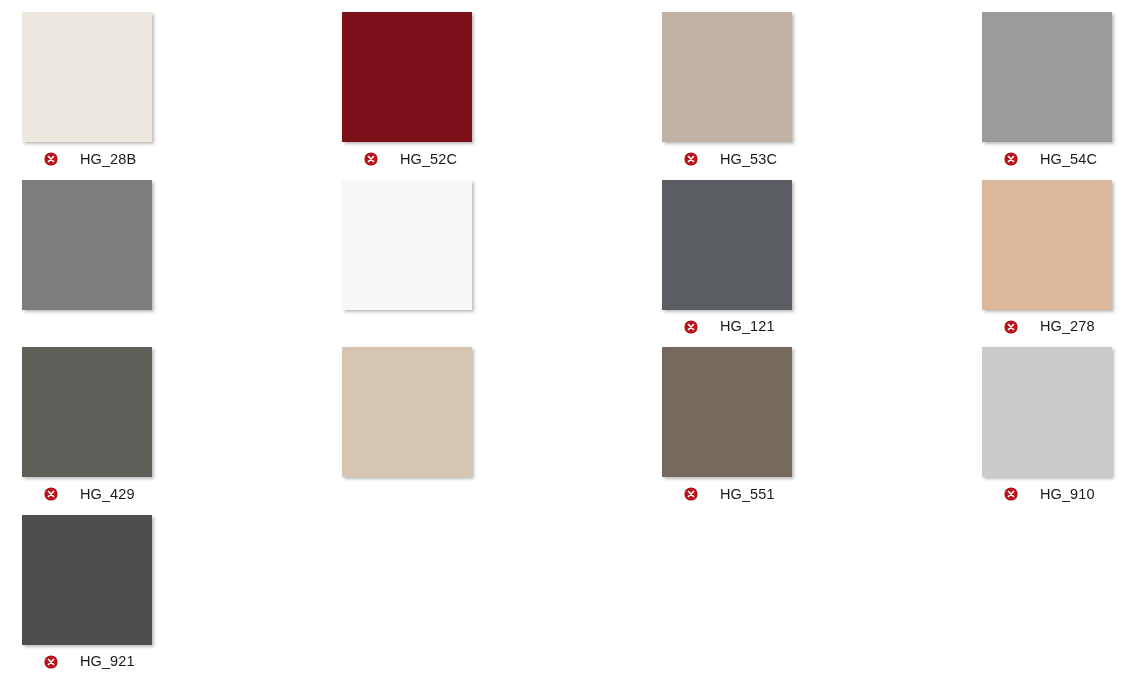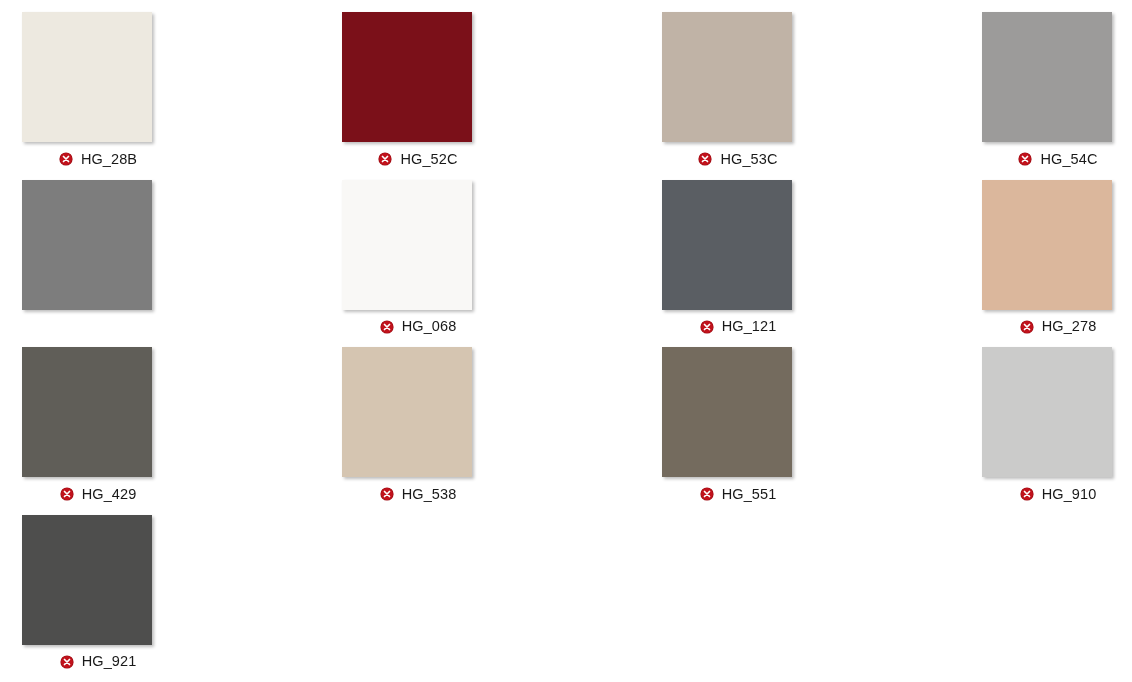--- a/index.html
+++ b/index.html
@@ -38,22 +38,22 @@
     width: 130px;
     height: 130px;
     box-sizing: border-box;
     box-shadow: 2px 2px 3px rgba(0, 0, 0, 0.26);
     display: block;
   }
 
   .swatch-label {
     display: flex;
     align-items: center;
-    justify-content: center;
-    gap: 8px;
+    justify-content: flex-start;
+    gap: 22px;
     width: 130px;
     height: 26px;
     padding-left: 22px;
     box-sizing: border-box;
     margin-top: 4px;
   }
 
   .error-icon {
     flex: 0 0 auto;
     width: 14px;
@@ -117,28 +117,20 @@
               <path d="M4.5 4.5 L9.5 9.5 M9.5 4.5 L4.5 9.5" stroke="#FFFFFF" stroke-width="1.7" stroke-linecap="round"></path>
             </svg></span>
           <span class="swatch-name">HG_54C</span>
         </div>
       </div>
       <div class="swatch-cell">
         <div class="swatch-chip" style="background: rgb(125, 125, 125);"></div>
       </div>
       <div class="swatch-cell">
         <div class="swatch-chip" style="background: rgb(249, 248, 246);"></div>
-        <div class="swatch-label">
-          <span class="error-icon"><svg width="14" height="14" viewBox="0 0 14 14" xmlns="http://www.w3.org/2000/svg">
-              <circle cx="7" cy="7" r="6.6" fill="#9E0D14"></circle>
-              <circle cx="7" cy="7" r="5.9" fill="#C1121C"></circle>
-              <path d="M4.5 4.5 L9.5 9.5 M9.5 4.5 L4.5 9.5" stroke="#FFFFFF" stroke-width="1.7" stroke-linecap="round"></path>
-            </svg></span>
-          <span class="swatch-name">HG_068</span>
-        </div>
       </div>
       <div class="swatch-cell">
         <div class="swatch-chip" style="background: rgb(90, 94, 99);"></div>
         <div class="swatch-label">
           <span class="error-icon"><svg width="14" height="14" viewBox="0 0 14 14" xmlns="http://www.w3.org/2000/svg">
               <circle cx="7" cy="7" r="6.6" fill="#9E0D14"></circle>
               <circle cx="7" cy="7" r="5.9" fill="#C1121C"></circle>
               <path d="M4.5 4.5 L9.5 9.5 M9.5 4.5 L4.5 9.5" stroke="#FFFFFF" stroke-width="1.7" stroke-linecap="round"></path>
             </svg></span>
           <span class="swatch-name">HG_121</span>
@@ -161,28 +153,20 @@
           <span class="error-icon"><svg width="14" height="14" viewBox="0 0 14 14" xmlns="http://www.w3.org/2000/svg">
               <circle cx="7" cy="7" r="6.6" fill="#9E0D14"></circle>
               <circle cx="7" cy="7" r="5.9" fill="#C1121C"></circle>
               <path d="M4.5 4.5 L9.5 9.5 M9.5 4.5 L4.5 9.5" stroke="#FFFFFF" stroke-width="1.7" stroke-linecap="round"></path>
             </svg></span>
           <span class="swatch-name">HG_429</span>
         </div>
       </div>
       <div class="swatch-cell">
         <div class="swatch-chip" style="background: rgb(213, 197, 177);"></div>
-        <div class="swatch-label">
-          <span class="error-icon"><svg width="14" height="14" viewBox="0 0 14 14" xmlns="http://www.w3.org/2000/svg">
-              <circle cx="7" cy="7" r="6.6" fill="#9E0D14"></circle>
-              <circle cx="7" cy="7" r="5.9" fill="#C1121C"></circle>
-              <path d="M4.5 4.5 L9.5 9.5 M9.5 4.5 L4.5 9.5" stroke="#FFFFFF" stroke-width="1.7" stroke-linecap="round"></path>
-            </svg></span>
-          <span class="swatch-name">HG_538</span>
-        </div>
       </div>
       <div class="swatch-cell">
         <div class="swatch-chip" style="background: rgb(116, 107, 94);"></div>
         <div class="swatch-label">
           <span class="error-icon"><svg width="14" height="14" viewBox="0 0 14 14" xmlns="http://www.w3.org/2000/svg">
               <circle cx="7" cy="7" r="6.6" fill="#9E0D14"></circle>
               <circle cx="7" cy="7" r="5.9" fill="#C1121C"></circle>
               <path d="M4.5 4.5 L9.5 9.5 M9.5 4.5 L4.5 9.5" stroke="#FFFFFF" stroke-width="1.7" stroke-linecap="round"></path>
             </svg></span>
           <span class="swatch-name">HG_551</span>

